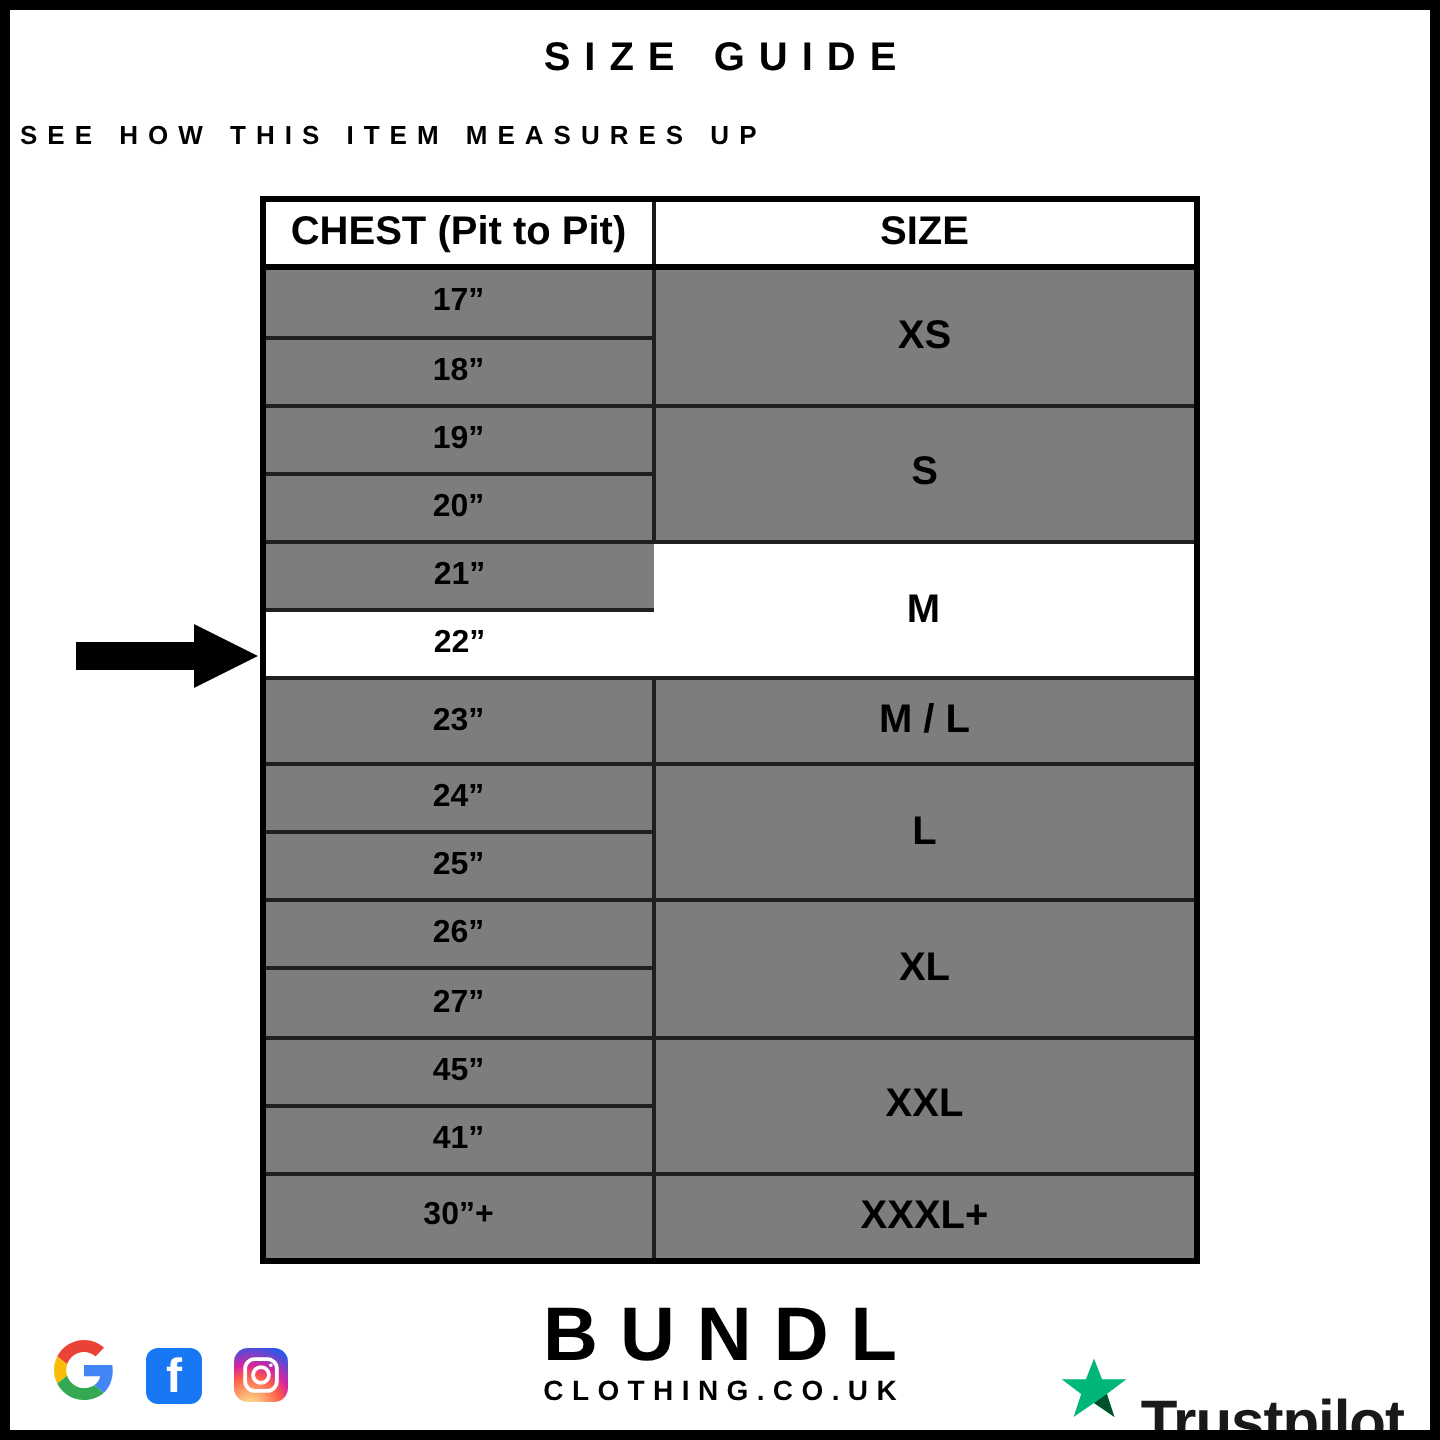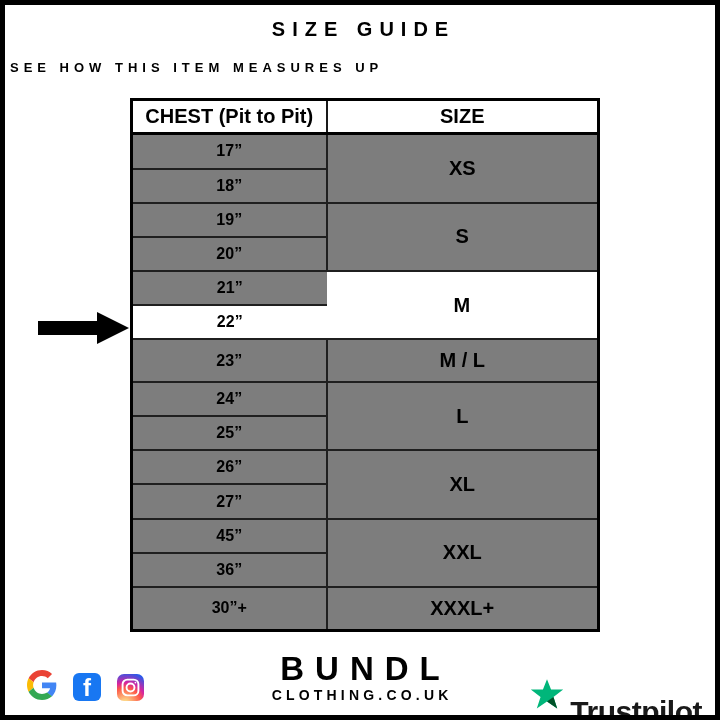--- a/index.html
+++ b/index.html
@@ -64,21 +64,21 @@
   .ig-badge {
     width: 27px; height: 27px; border-radius: 7px;
     background: radial-gradient(circle at 30% 110%, #fdf497 0%, #fd5949 45%, #d6249f 60%, #285AEB 90%);
     display: flex; align-items: center; justify-content: center;
   }
   .footer-brand {
     position: absolute; left: 0; right: 0; top: 647px;
     text-align: center;
   }
   .brand-name {
-    font-size: 33px; font-weight: bold;
+    font-size: 38px; font-weight: bold;
     letter-spacing: 11px; text-indent: 11px;
     line-height: 33px;
   }
   .brand-domain {
     margin-top: 2px;
     font-size: 14px; font-weight: bold;
     letter-spacing: 4.2px; text-indent: 4.2px;
   }
   .footer-trustpilot {
     position: absolute; right: 13px; top: 660px;
@@ -145,21 +145,21 @@
       <td class="size" rowspan="2">XL</td>
     </tr>
     <tr>
       <td class="meas">27”</td>
     </tr>
     <tr>
       <td class="meas">45”</td>
       <td class="size" rowspan="2">XXL</td>
     </tr>
     <tr>
-      <td class="meas">36”</td>
+      <td class="meas">41”</td>
     </tr>
     <tr>
       <td class="meas">30”+</td>
       <td class="size">XXXL+</td>
     </tr>
   </tbody>
 </table>
 
 <svg class="pointer-arrow" width="92" height="38" viewBox="0 0 92 38">
   <polygon points="0,12 59,12 59,3 91,19 59,35 59,26 0,26" fill="#000"></polygon>

